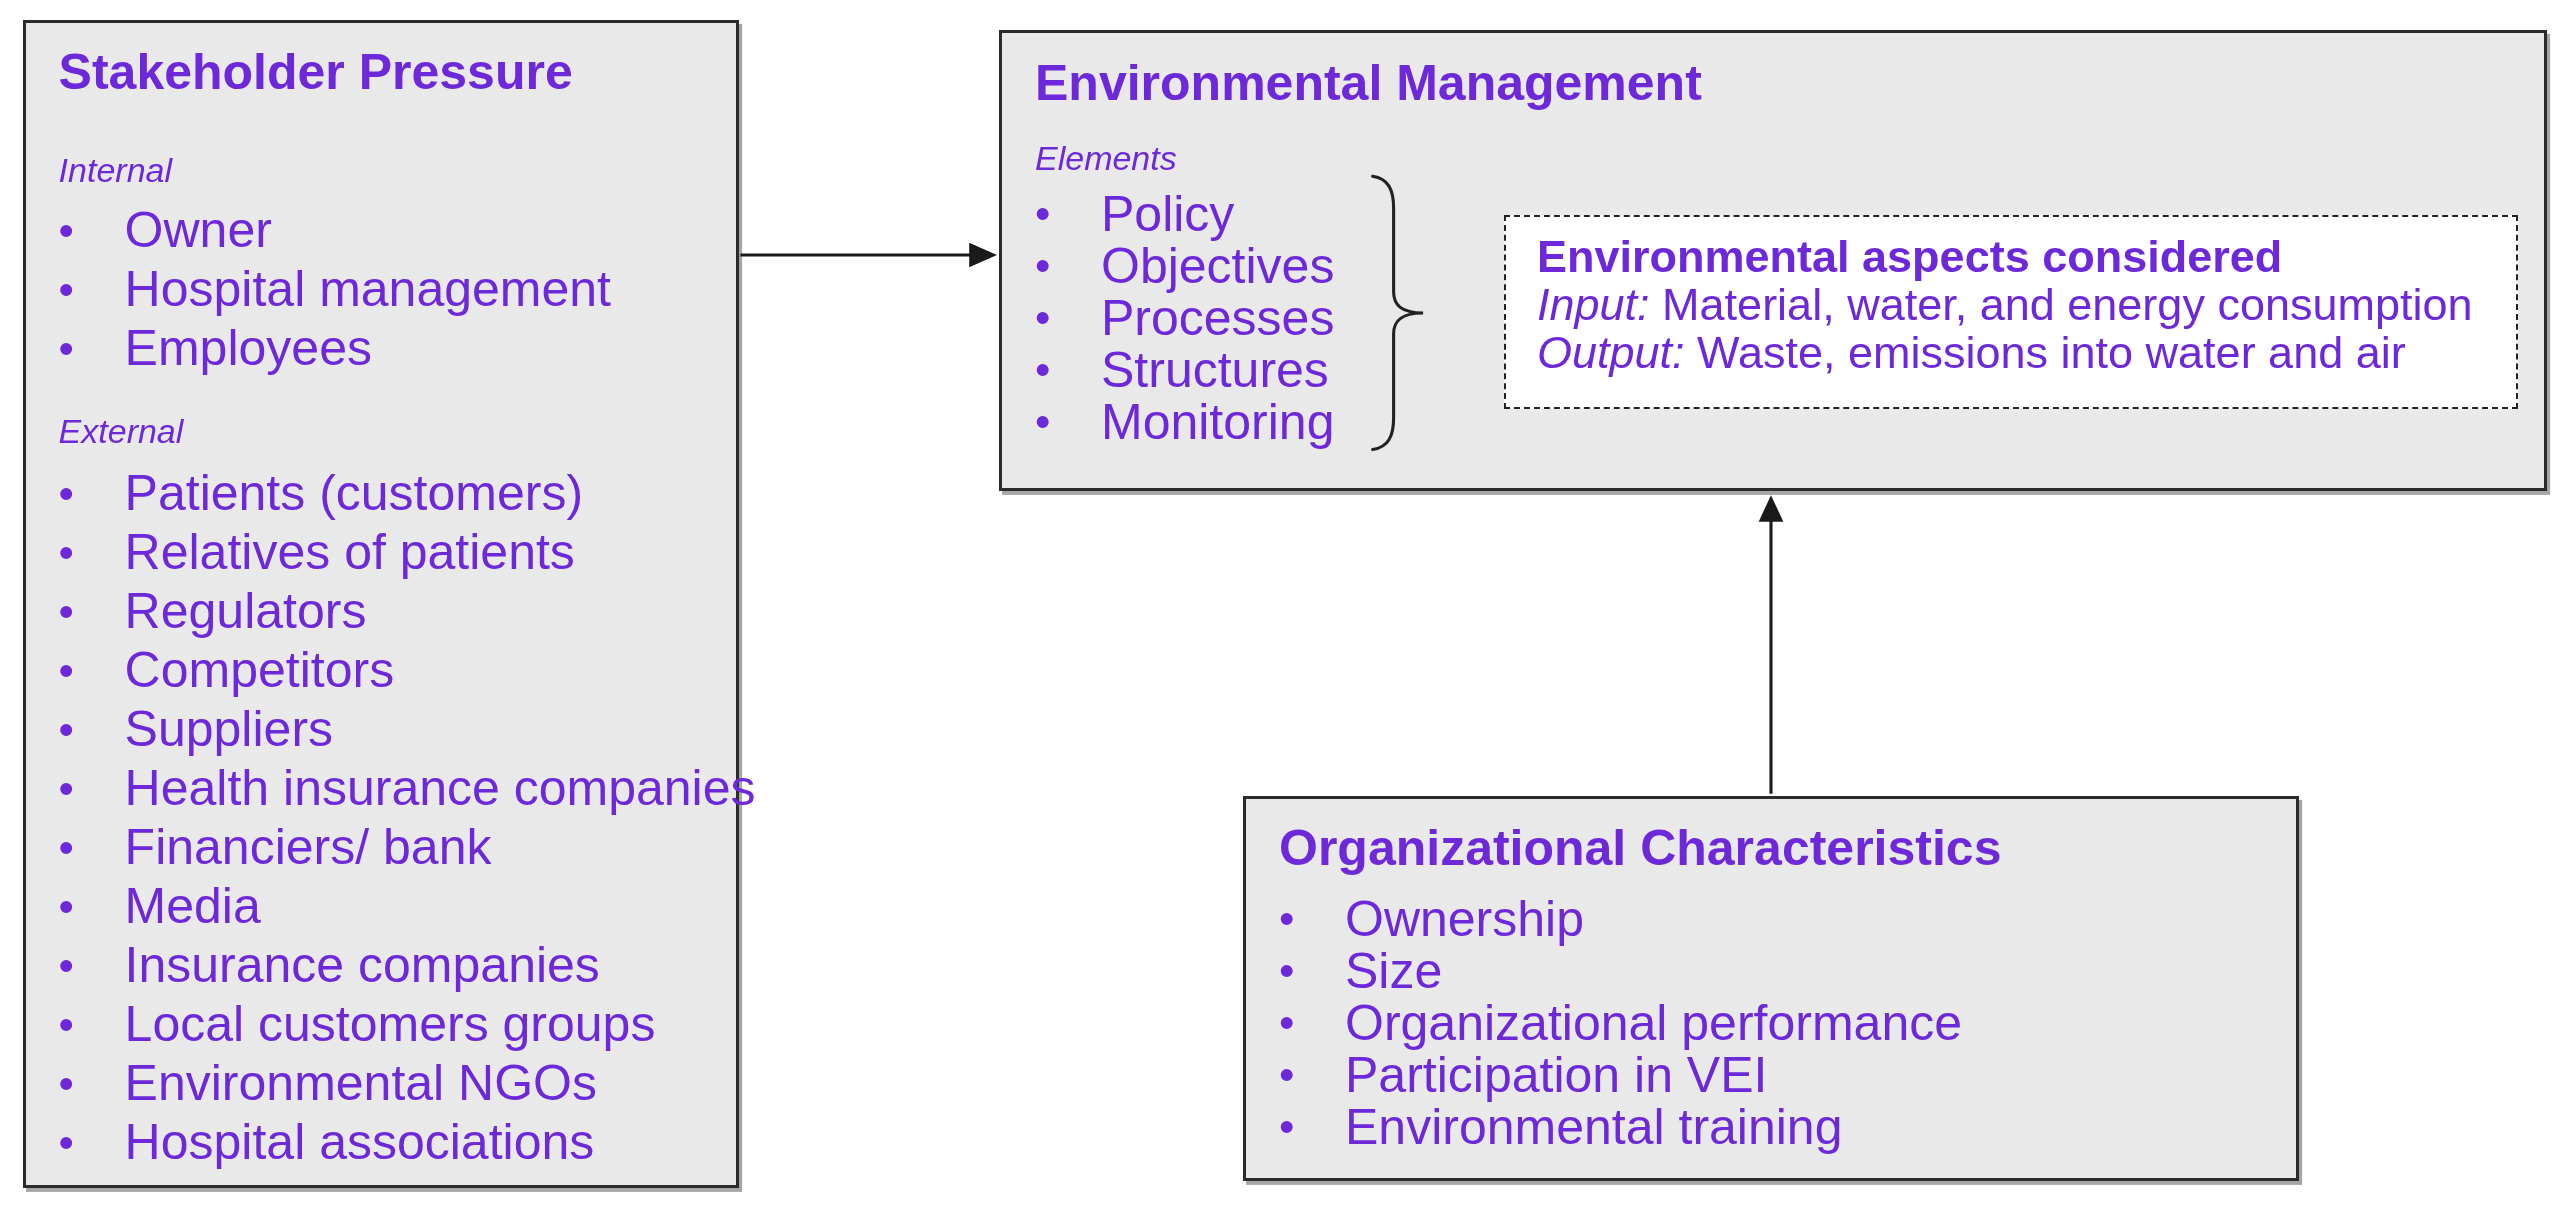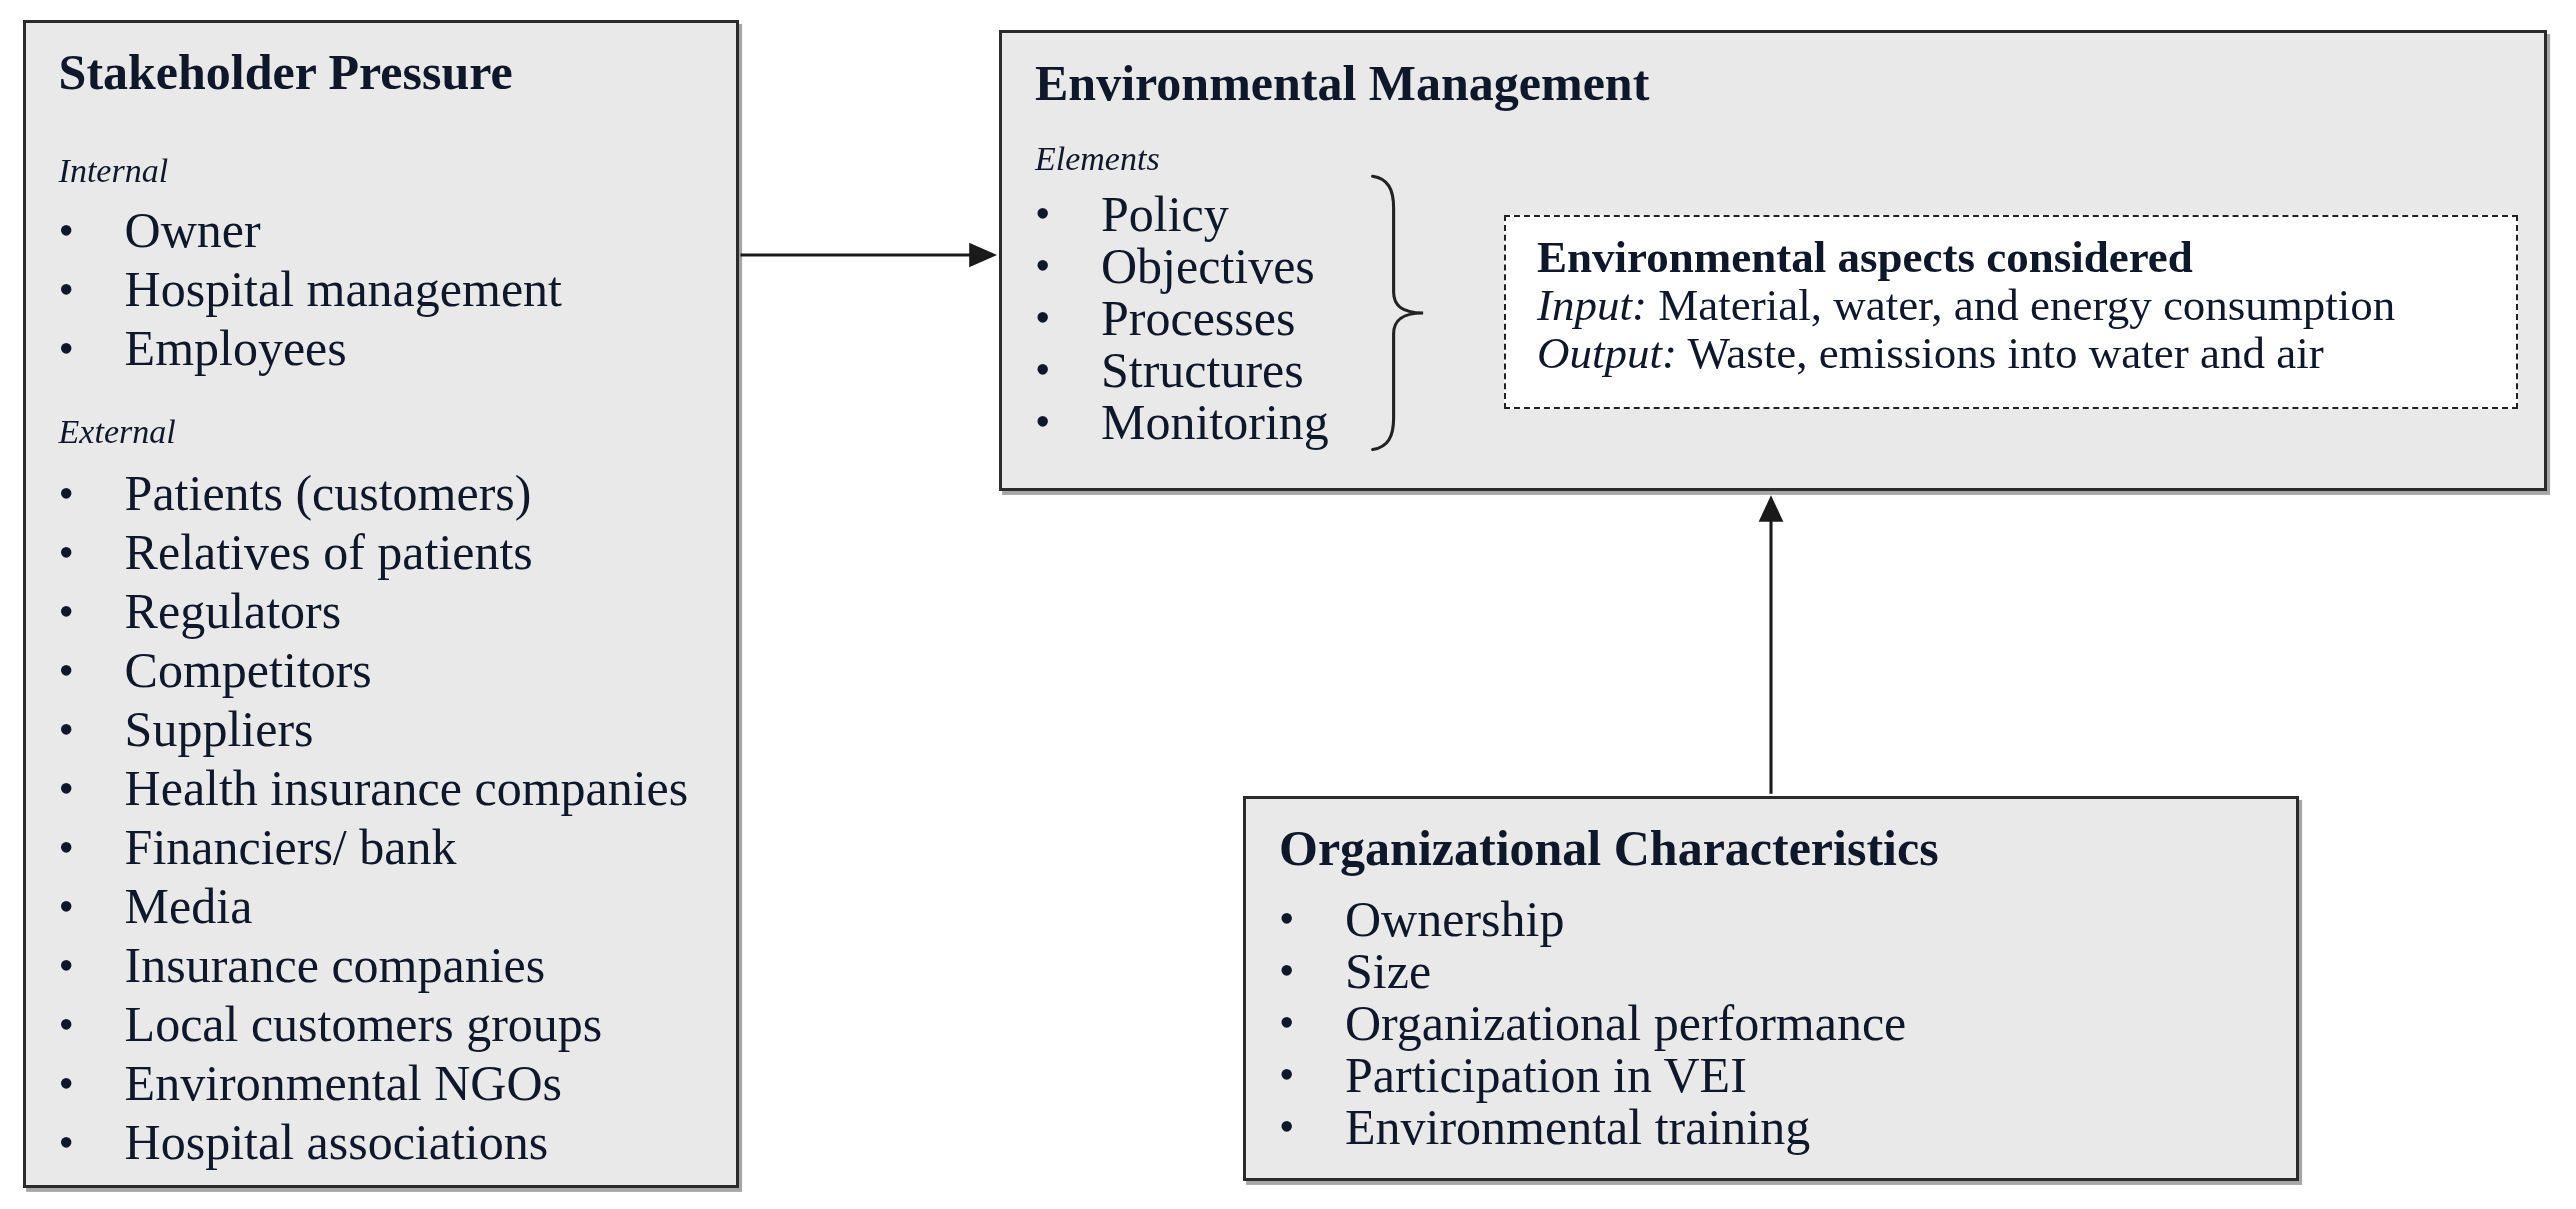--- a/index.html
+++ b/index.html
@@ -1,22 +1,22 @@
 <!DOCTYPE html>
 <html style="font-size:12.5px"><head>
 <meta charset="utf-8">
 <style>
   html, body { margin: 0; padding: 0; background: #ffffff; }
   #canvas {
     position: relative;
     width: 2576px;
     height: 1210px;
     background: #ffffff;
-    font-family: Liberation Serif, serif;
-    color: #0f172a;
+    font-family: Liberation Sans, sans-serif;
+    color: #6d28d9;
     overflow: hidden;
   }
   .box {
     position: absolute;
     box-sizing: border-box;
     background: #e9e9e9;
     border: 3.1px solid #2b2b2b;
     box-shadow: 3.1px 3.9px 0 rgba(0,0,0,0.35);
   }
   .box-title {

